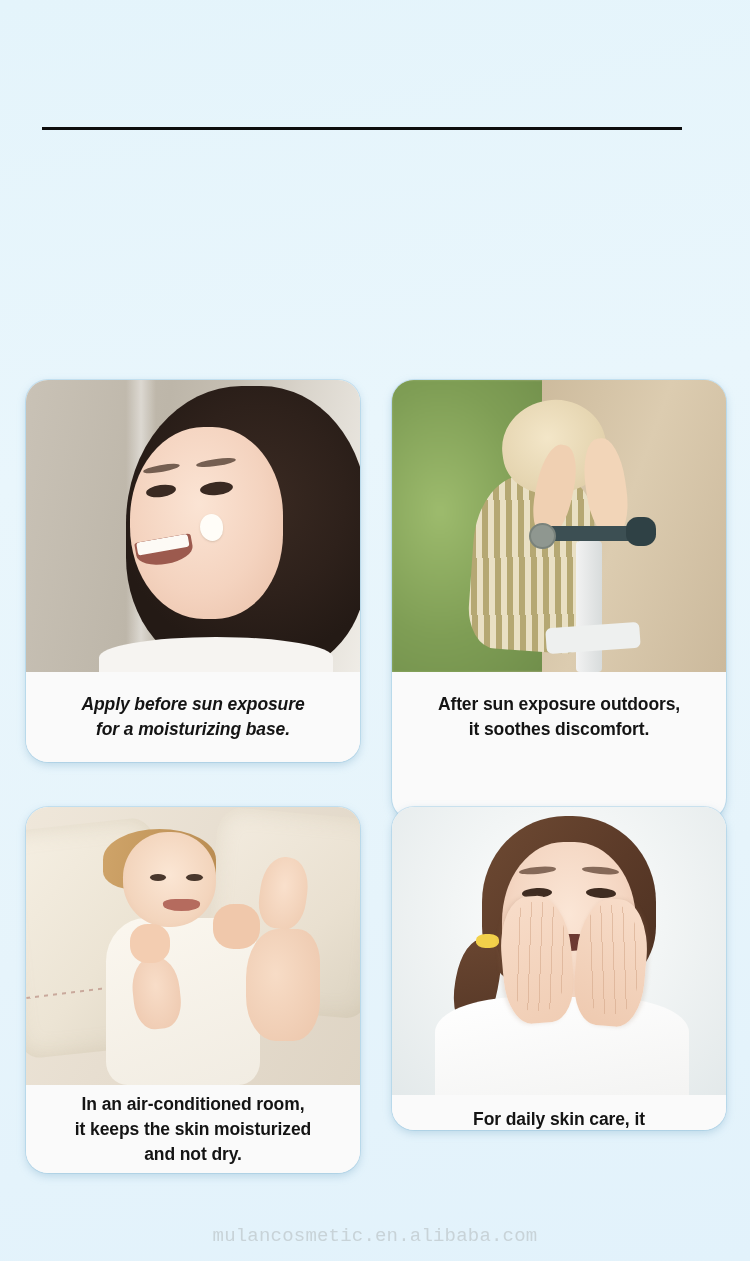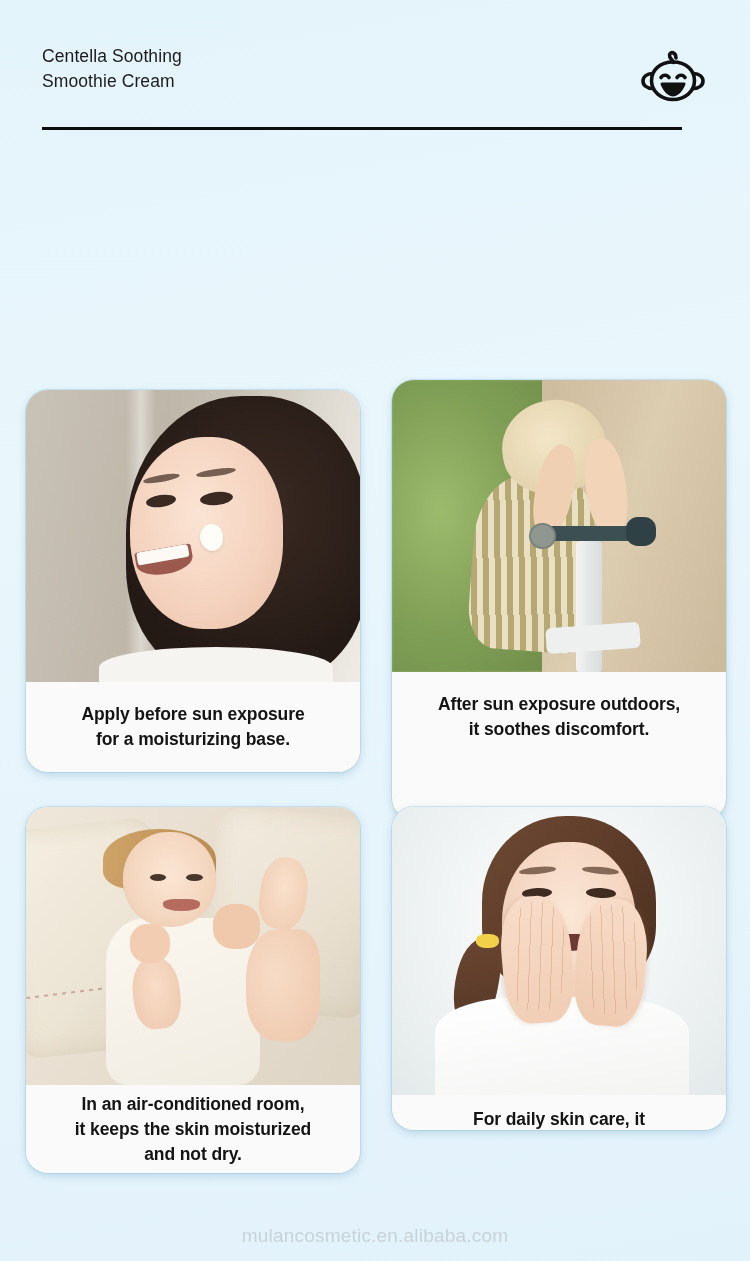--- a/index.html
+++ b/index.html
@@ -87,21 +87,21 @@
     width: 700px;
   }
   .card {
     position: absolute;
     width: 334px;
     border-radius: 22px;
     background: #fafafa;
     overflow: hidden;
     box-shadow: 0 3px 9px rgba(120,170,200,0.40), 0 0 0 1px rgba(175,214,235,0.55);
   }
-  .card-r1c1 { left: 0;     top: 10px;   height: 382px; }
+  .card-r1c1 { left: 0;     top: 0;   height: 382px; font-style: italic; }
   .card-r1c2 { left: 366px; top: 0;   height: 440px; }
   .card-r2c1 { left: 0;     top: 427px; height: 366px; }
   .card-r2c2 { left: 366px; top: 427px; height: 323px; }
 
   .card-photo {
     position: relative;
     width: 100%;
     overflow: hidden;
   }
   .h292 { height: 292px; }
@@ -256,45 +256,28 @@
 
   
   .watermark {
     position: absolute;
     left: 0; right: 0;
     top: 1225px;
     text-align: center;
     font-size: 19px;
     color: #c8d3d8;
     letter-spacing: 0.2px;
-    font-family: Liberation Sans, sans-serif;
+    font-family: Liberation Mono, monospace;
   }
 </style>
 </head>
 <body>
 
 <div class="page">
 
-  <div class="header">
-    <div class="brand-title">Centella Soothing
-Smoothie Cream</div>
-    <span class="baby-logo">
-      <svg viewBox="0 0 72 68" width="72" height="68" aria-hidden="true">
-        <g fill="none" stroke="#111111" stroke-width="3.6" stroke-linecap="round" stroke-linejoin="round">
-          <path d="M40 12 C40 6, 34 5, 33.5 9 C33.2 12.5, 36.5 13.5, 37.5 16.5"></path>
-          <path d="M37 16 C24 16, 15.5 24, 15.5 34.5 C15.5 45.5, 25 53.5, 37 53.5 C49 53.5, 58.5 45.5, 58.5 34.5 C58.5 24, 50 16, 37 16 Z"></path>
-          <path d="M16.5 27.5 C10.5 27.5, 7 31, 7 35 C7 39, 10.5 42.5, 16.5 42.5"></path>
-          <path d="M57.5 27.5 C63.5 27.5, 67 31, 67 35 C67 39, 63.5 42.5, 57.5 42.5"></path>
-          <path d="M25 31.5 C27 28.5, 31 28.5, 33 31.5"></path>
-          <path d="M41 31.5 C43 28.5, 47 28.5, 49 31.5"></path>
-        </g>
-        <path d="M26 38 C26 38, 30 49, 37 49 C44 49, 48 38, 48 38 Z" fill="#111111" stroke="#111111" stroke-width="3" stroke-linejoin="round"></path>
-      </svg>
-    </span>
-  </div>
   <div class="divider"></div>
 
 
   <div class="grid">
 
     <div class="card card-r1c1">
       <div class="card-photo h292">
         <div class="photo1">
           <div class="ph p1-wallstripe"></div>
           <div class="ph p1-hair"></div>

